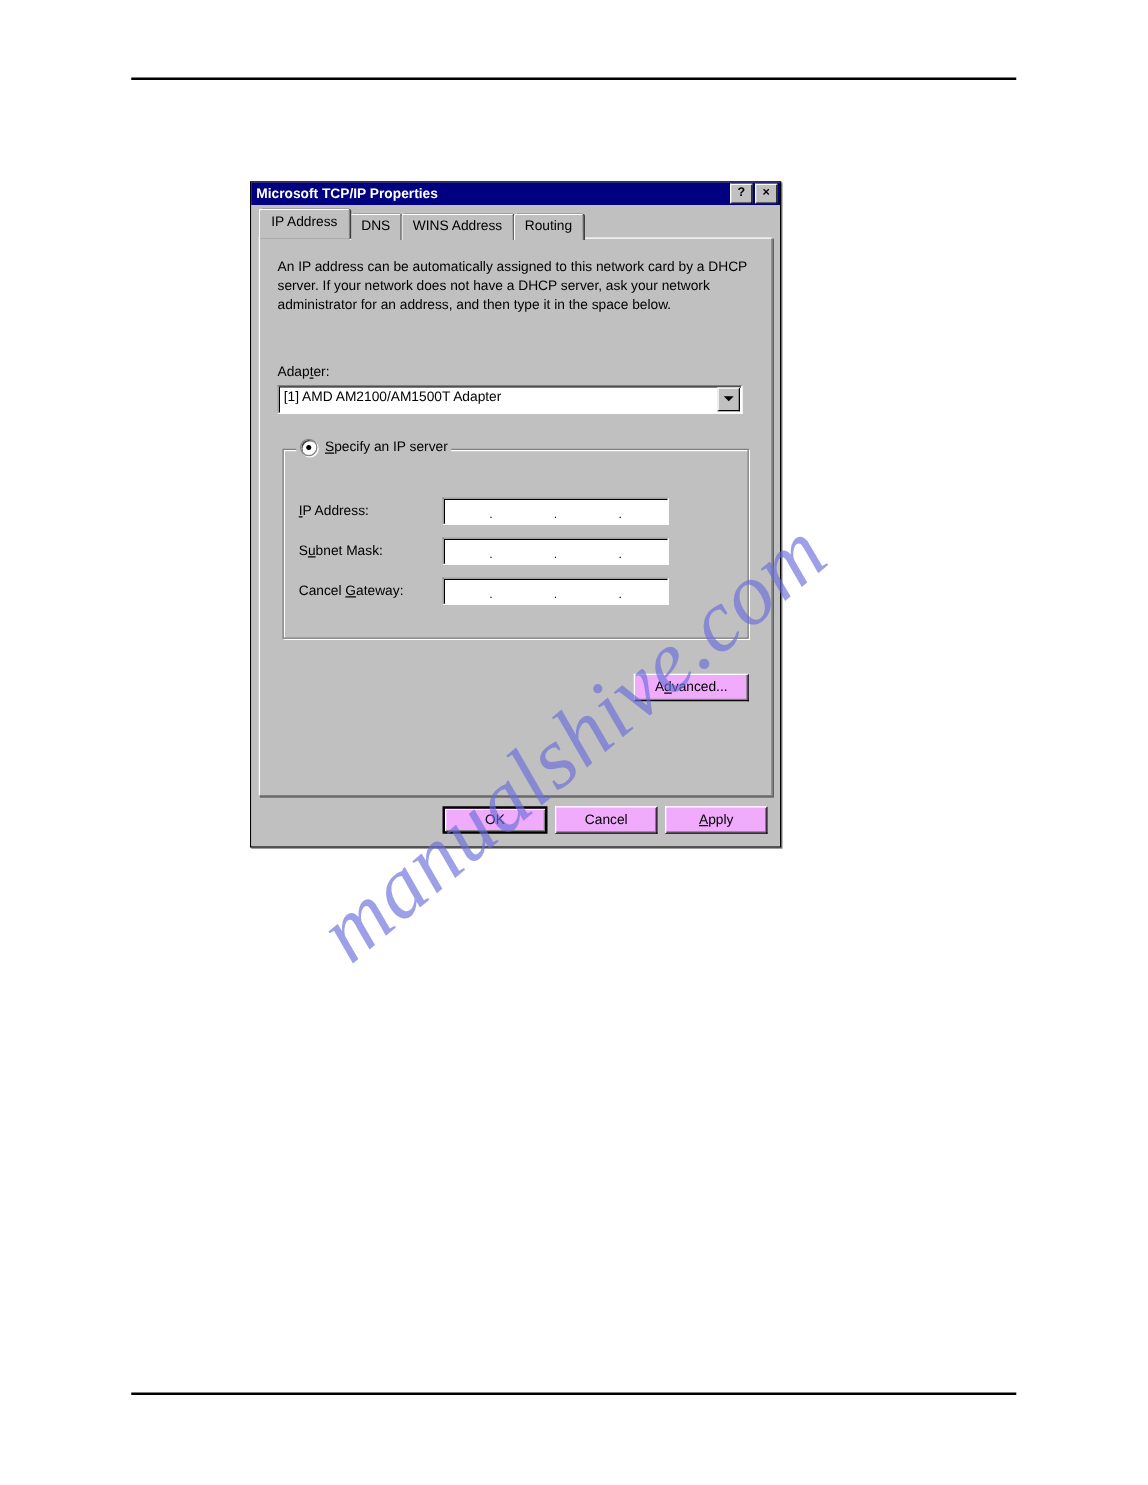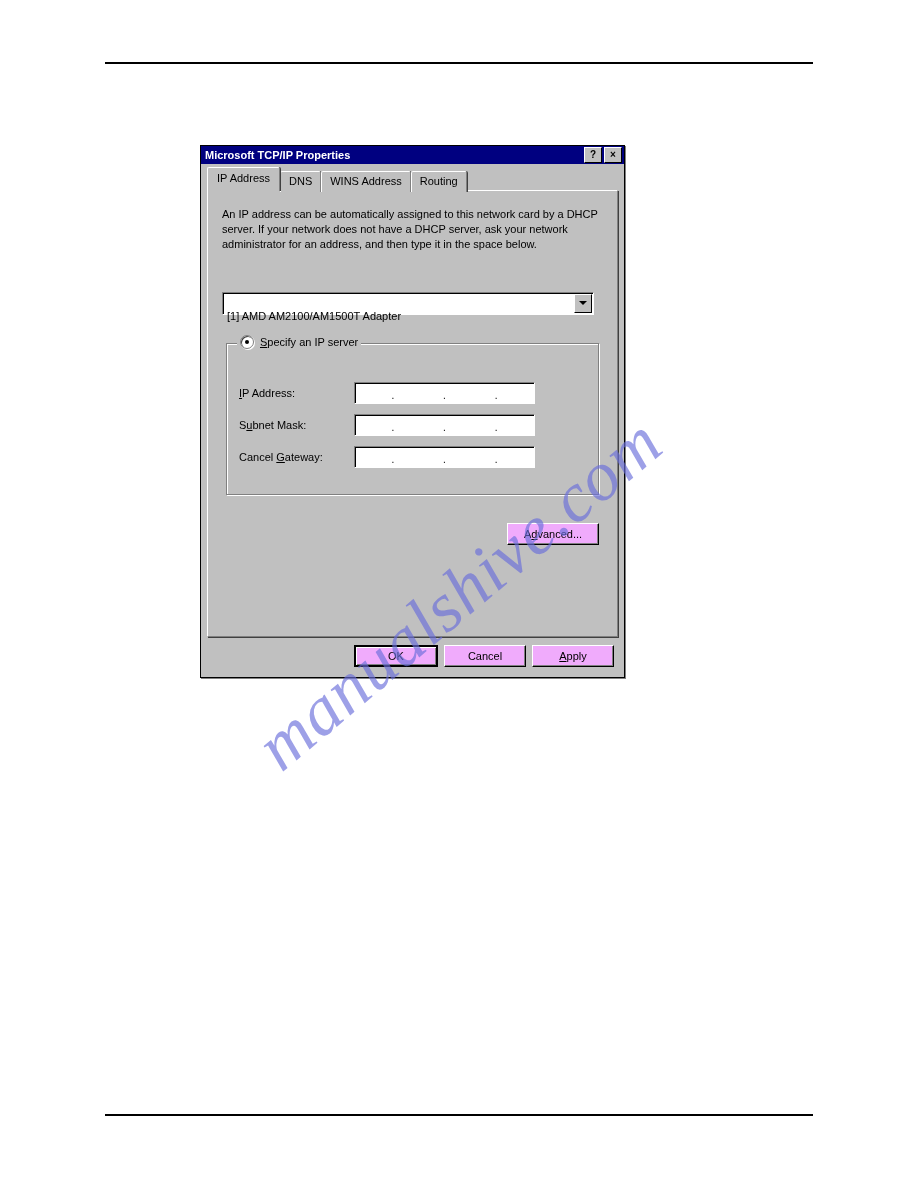--- a/index.html
+++ b/index.html
@@ -134,21 +134,21 @@
     border: 1px solid #808080;
     border-top-color: #808080;
     border-left-color: #808080;
     border-right-color: #fff;
     border-bottom-color: #fff;
     box-shadow: inset 1px 1px 0 #000;
     background: #fff;
   }
   .dropdown-text {
     flex: 1;
-    padding: 17px 4px;
+    padding: 3px 4px;
     font-size: 11px;
   }
   .dropdown-btn {
     width: 16px;
     background: #c0c0c0;
     border: 1px solid #fff;
     border-right-color: #000;
     border-bottom-color: #000;
     display: flex;
     align-items: center;
@@ -279,20 +279,21 @@
       <div class="tab">DNS</div>
       <div class="tab">WINS Address</div>
       <div class="tab">Routing</div>
     </div>
 
     <div class="tabpane">
 
       <div class="intro">An IP address can be automatically assigned to this network card by a DHCP server. If your network does not have a DHCP server, ask your network administrator for an address, and then type it in the space below.</div>
 
       <div>
+        <span class="adapter-label"><span>Adap</span><span class="u">t</span><span>er:</span></span>
         <div class="dropdown">
           <div class="dropdown-text">[1] AMD AM2100/AM1500T Adapter</div>
           <div class="dropdown-btn"></div>
         </div>
       </div>
 
       <div style="height:26px"></div>
 
 
       <div class="groupbox">

